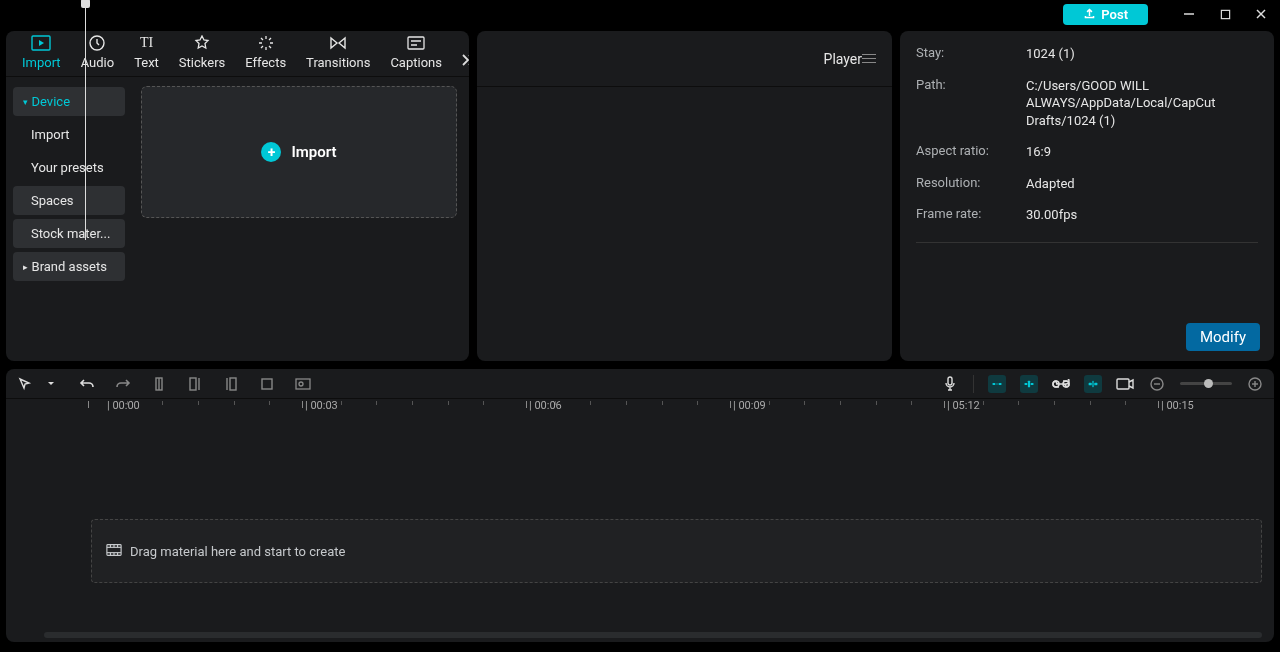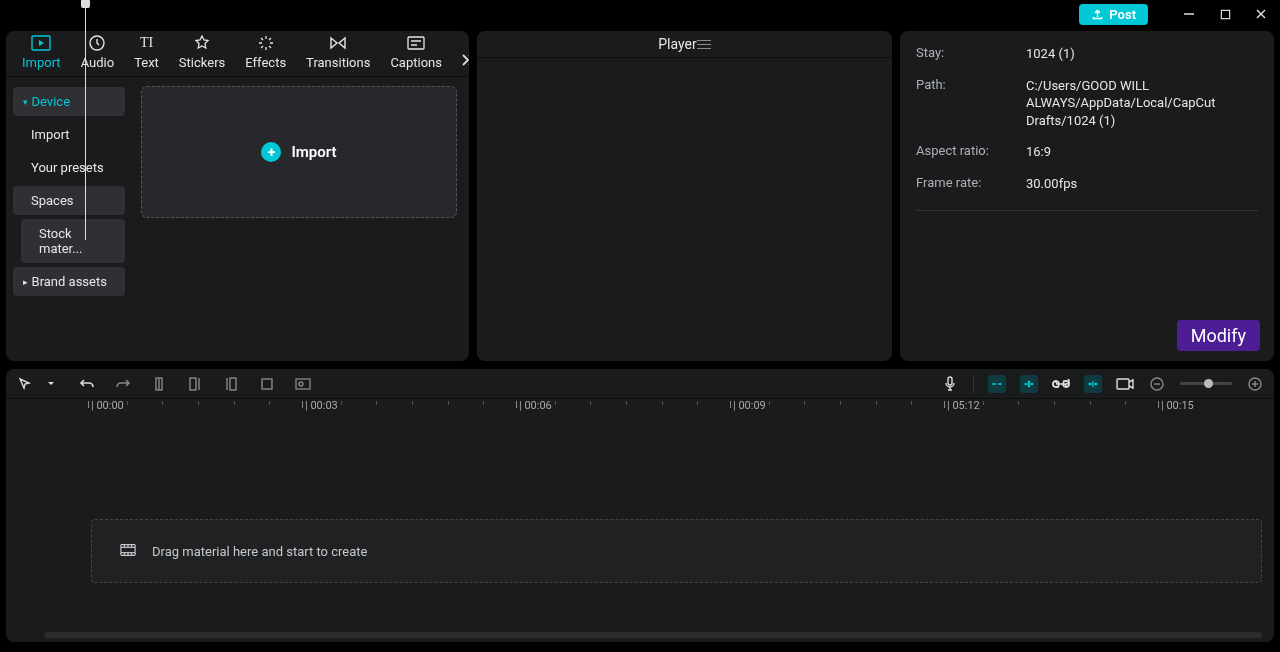--- a/index.html
+++ b/index.html
@@ -1,18 +1,18 @@
 <!DOCTYPE html>
 <html><head>
 <meta charset="utf-8">
 <style>
   * { box-sizing: border-box; margin: 0; padding: 0; font-family: -apple-system, BlinkMacSystemFont, "Segoe UI", Roboto, sans-serif; }
   body { background: #000; color: #e6e6e6; width: 1280px; height: 652px; overflow: hidden; font-size: 13px; }
   .titlebar { height: 28px; display: flex; align-items: center; justify-content: flex-end; padding: 0 10px; gap: 4px; }
-  .post-btn { background: #00c8d6; color: #fff; padding: 3px 12px; border-radius: 4px; display: flex; align-items: center; gap: 5px; font-weight: 600; font-size: 13px; }
+  .post-btn { background: #00c8d6; color: #fff; padding: 3px 20px; border-radius: 4px; display: flex; align-items: flex-start; gap: 5px; font-weight: 600; font-size: 13px; }
   .post-btn svg { width: 13px; height: 13px; }
   .win-ctrl { display: flex; gap: 18px; margin-left: 28px; }
   .win-ctrl span { display:inline-flex; align-items:center; justify-content:center; width:18px; height:18px; }
 
   .upper { display: flex; gap: 8px; padding: 3px 6px 0 6px; height: 333px; }
   .panel { background: #1a1b1d; border-radius: 8px; overflow: hidden; }
   .media-panel { width: 463px; display: flex; flex-direction: column; }
   .player-panel { flex: 1; }
   .details-panel { width: 374px; display:flex; flex-direction:column; }
 
@@ -30,32 +30,32 @@
   .nav-item.active { color:#00c8d6; }
   .nav-item .caret { font-size:9px; }
   .import-zone { flex:1; padding: 9px 12px 0 9px; }
   .import-box { border: 1px dashed #555; border-radius: 6px; height: 132px; background:#26282b; display:flex; flex-direction:column; align-items:center; justify-content:center; gap:8px; padding:0 30px; text-align:center; }
   .import-line1 { display:flex; align-items:center; gap:10px; }
   .plus-circle { width:20px; height:20px; border-radius:50%; background:#00c8d6; color:#fff; display:flex; align-items:center; justify-content:center; font-weight:700; font-size:14px; }
   .import-title { font-weight:600; font-size:15px; color:#fff; }
   .import-hint { color:#8f9295; font-size:13px; line-height:1.35; }
   .import-hint .link { color:#00c8d6; }
 
-  .panel-header { height: 27px; display:flex; align-items:center; padding:0 16px; font-size:14px; color:#e6e6e6; justify-content:center; border-bottom:1px solid #0d0d0d; }
+  .panel-header { height: 56px; display:flex; align-items:center; padding:0 16px; font-size:14px; color:#e6e6e6; justify-content:flex-end; border-bottom:1px solid #0d0d0d; }
   .ham { display:flex; flex-direction:column; gap:3px; }
   .ham span { width:14px; height:1px; background:#888; }
 
   .details-body { flex:1; padding: 14px 16px 0 16px; display:flex; flex-direction:column; gap:14px; overflow:hidden; position:relative; }
   .drow { display:flex; font-size:13px; }
   .dlabel { width:110px; color:#adb0b3; }
   .dvalue { flex:1; color:#e6e6e6; line-height:1.35; }
   .details-sep { border-top:1px solid #333; margin-top:4px; }
   .details-fade { position:absolute; bottom:0; left:0; right:0; height:18px; background:linear-gradient(transparent,#1a1b1d); }
   .modify-row { padding: 8px 14px 10px 0; display:flex; justify-content:flex-end; }
-  .modify-btn { background:#4c1d95; color:#fff; padding:5px 14px; border-radius:4px; font-size:18px; }
+  .modify-btn { background:#0369a1; color:#fff; padding:5px 14px; border-radius:4px; font-size:15px; }
 
   .timeline { margin: 8px 6px 6px 6px; background:#1a1b1d; border-radius:8px; height: 273px; display:flex; flex-direction:column; }
   .tl-tools { height: 30px; border-bottom:1px solid #0d0d0d; display:flex; align-items:center; padding:0 10px; gap:18px; }
   .tool-ico { width:18px; height:18px; display:flex; align-items:center; justify-content:center; color:#888; }
   .tool-ico.enabled { color:#ddd; }
   .tool-sep { width:1px; height:18px; background:#333; }
   .tl-right { margin-left:auto; display:flex; align-items:center; gap:14px; }
   .tog { padding:3px 4px; border-radius:3px; }
   .tog.on { background:#0f3a3f; color:#00c8d6; }
   .slider { width:52px; height:3px; background:#444; border-radius:2px; position:relative; }
@@ -63,21 +63,21 @@
 
   .ruler { height:22px; position:relative; padding-left:85px; }
   .ruler-inner { position:relative; height:100%; }
   .tick-major { position:absolute; top:0; font-size:11px; color:#aaa; }
   .tick-major::before { content:""; position:absolute; left:-3px; top:2px; width:1px; height:7px; background:#888; }
   .tick-minor { position:absolute; top:2px; width:1px; height:4px; background:#555; }
   .playhead { position:absolute; left:85px; top:0; width:1px; height:240px; background:#ddd; }
   .playhead::before { content:""; position:absolute; left:-4px; top:-1px; width:9px; height:9px; background:#ddd; border-radius:2px; }
 
   .tl-body { flex:1; position:relative; }
-  .drop-lane { position:absolute; left:85px; right:12px; top:98px; height:64px; border:1px dashed #444; border-radius:4px; background:#202123; display:flex; align-items:center; gap:16px; padding-left:28px; color:#c6c9cc; font-size:13px; }
+  .drop-lane { position:absolute; left:85px; right:12px; top:98px; height:64px; border:1px dashed #444; border-radius:4px; background:#202123; display:flex; align-items:center; gap:8px; padding-left:14px; color:#c6c9cc; font-size:13px; }
   .film-ico svg { width:16px; height:14px; }
   .hscroll { position:absolute; left:38px; right:12px; bottom:4px; height:6px; background:#2a2c2e; border-radius:3px; }
 </style>
 </head>
 <body>
 
 <div class="titlebar">
   <div class="post-btn">
     <svg viewBox="0 0 16 16" fill="none" stroke="currentColor" stroke-width="1.8">
         <path d="M8 11V3M5 6l3-3 3 3M3 11v2h10v-2"></path>
@@ -178,21 +178,21 @@
           </div>
         <div class="nav-item plain" style="padding-left:18px;">
             <span>Import</span>
           </div>
         <div class="nav-item plain" style="padding-left:18px;">
             <span>Your presets</span>
           </div>
         <div class="nav-item" style="padding-left:18px;">
             <span>Spaces</span>
           </div>
-        <div class="nav-item" style="padding-left:18px;margin-left:8px;">
+        <div class="nav-item" style="padding-left:18px;">
             <span>Stock mater...</span>
           </div>
         <div class="nav-item">
             <span class="caret">▸</span>
             <span>Brand assets</span>
           </div>
       </div>
       <div class="import-zone">
         <div class="import-box">
           <div class="import-line1">
@@ -223,20 +223,24 @@
         </div>
       <div class="drow">
           <span class="dlabel">Path:</span>
           <span class="dvalue">C:/Users/GOOD WILL ALWAYS/AppData/Local/CapCut Drafts/1024 (1)</span>
         </div>
       <div class="drow">
           <span class="dlabel">Aspect ratio:</span>
           <span class="dvalue">16:9</span>
         </div>
       <div class="drow">
+          <span class="dlabel">Resolution:</span>
+          <span class="dvalue">Adapted</span>
+        </div>
+      <div class="drow">
           <span class="dlabel">Frame rate:</span>
           <span class="dvalue">30.00fps</span>
         </div>
       <div class="details-sep"></div>
       <div class="details-fade"></div>
     </div>
     <div class="modify-row">
       <div class="modify-btn">Modify</div>
     </div>
   </div>
@@ -349,33 +353,33 @@
             <circle cx="7" cy="7" r="6"></circle>
             <line x1="4" y1="7" x2="10" y2="7"></line>
             <line x1="7" y1="4" x2="7" y2="10"></line>
           </svg>
         </span>
     </div>
   </div>
 
   <div class="ruler">
     <div class="ruler-inner" id="ruler-inner">
-        <div class="tick-major" style="left: 0px;"><span style="white-space: nowrap;">| 00:00</span></div>
+        <div class="tick-major" style="left: 0px;"><span style="white-space: nowrap; margin-left: 16px;">| 00:00</span></div>
         <div class="tick-minor" style="left: 35.6667px;"></div>
         <div class="tick-minor" style="left: 71.3333px;"></div>
         <div class="tick-minor" style="left: 107px;"></div>
         <div class="tick-minor" style="left: 142.667px;"></div>
         <div class="tick-minor" style="left: 178.333px;"></div>
         <div class="tick-major" style="left: 214px;"><span style="white-space: nowrap;">| 00:03</span></div>
         <div class="tick-minor" style="left: 249.667px;"></div>
         <div class="tick-minor" style="left: 285.333px;"></div>
         <div class="tick-minor" style="left: 321px;"></div>
         <div class="tick-minor" style="left: 356.667px;"></div>
         <div class="tick-minor" style="left: 392.333px;"></div>
-        <div class="tick-major" style="left: 428px;"><span style="white-space: nowrap;">| 00:06</span></div>
+        <div class="tick-major" style="left: 438px;"><span style="white-space: nowrap;">| 00:06</span></div>
         <div class="tick-minor" style="left: 463.667px;"></div>
         <div class="tick-minor" style="left: 499.333px;"></div>
         <div class="tick-minor" style="left: 535px;"></div>
         <div class="tick-minor" style="left: 570.667px;"></div>
         <div class="tick-minor" style="left: 606.333px;"></div>
         <div class="tick-major" style="left: 642px;"><span style="white-space: nowrap;">| 00:09</span></div>
         <div class="tick-minor" style="left: 677.667px;"></div>
         <div class="tick-minor" style="left: 713.333px;"></div>
         <div class="tick-minor" style="left: 749px;"></div>
         <div class="tick-minor" style="left: 784.667px;"></div>

